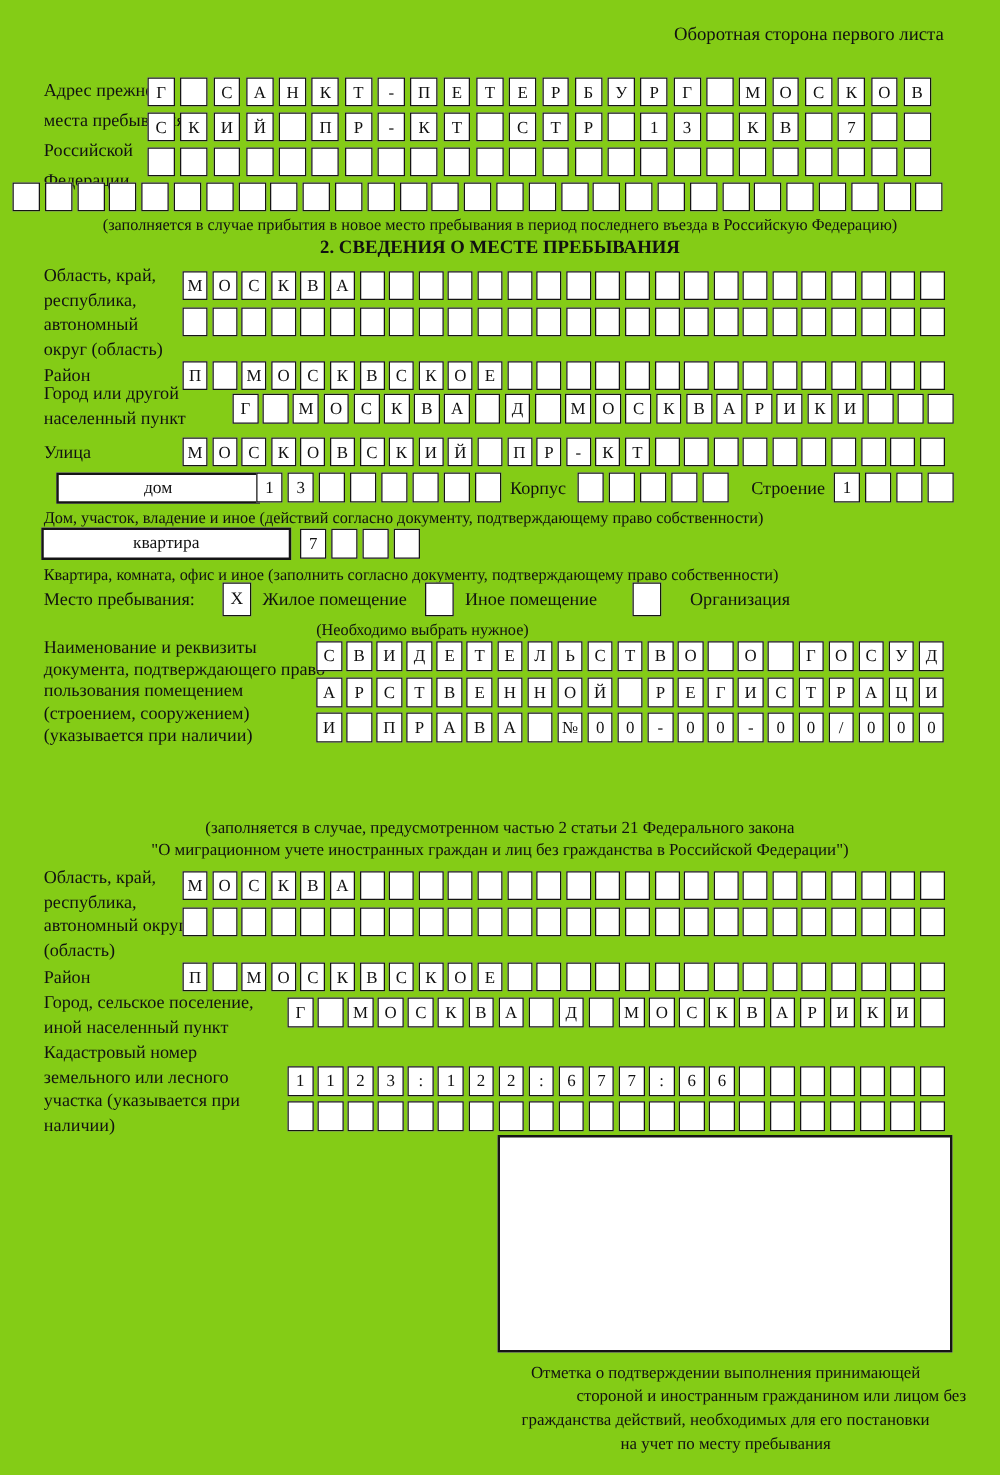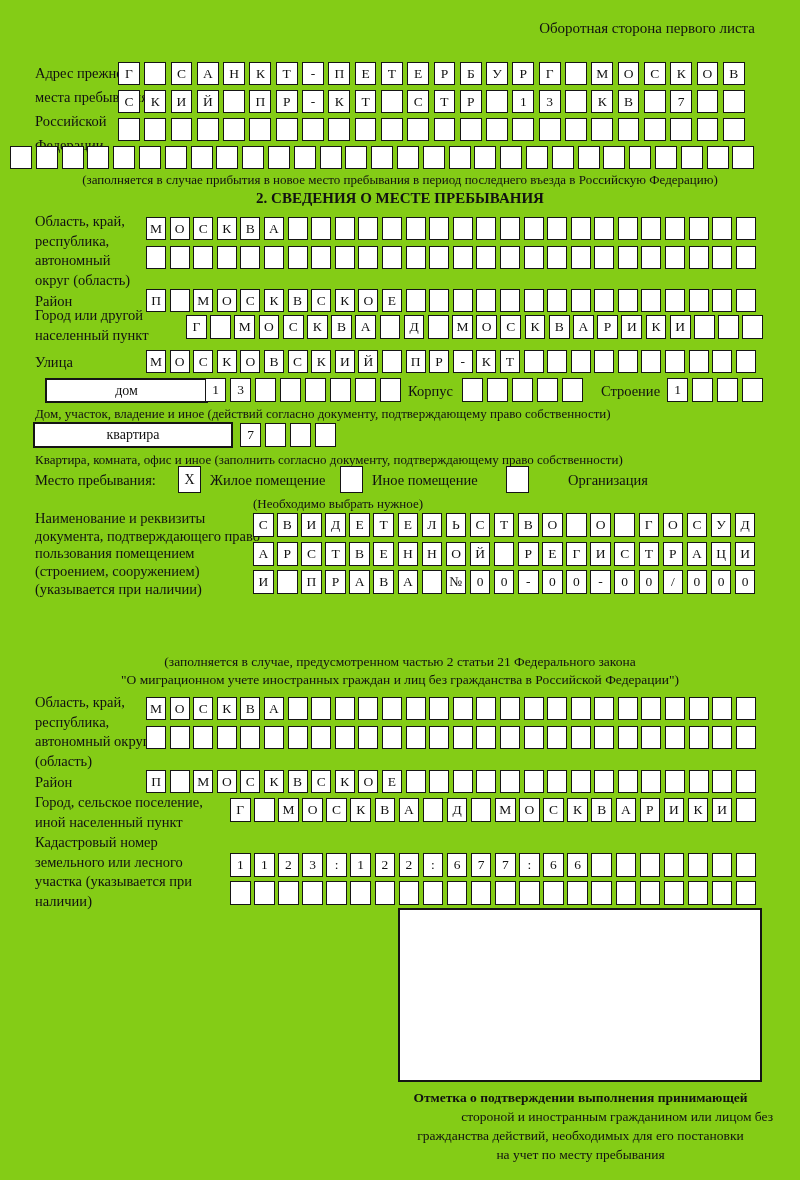--- a/index.html
+++ b/index.html
@@ -328,21 +328,21 @@
       <span class="cell"></span>
     </div>
   <div class="cap" style="left:35px;top:452px;">Квартира, комната, офис и иное (заполнить согласно документу, подтверждающему право собственности)</div>
 
   <div class="lbl" style="left:35px;top:470px;">Место пребывания:</div>
   <div class="chk" style="left:178px;top:466px;width:23px;height:27px;">X</div>
   <div class="lbl" style="left:210px;top:470px;">Жилое помещение</div>
   <div class="chk" style="left:340px;top:466px;width:23px;height:27px;"></div>
   <div class="lbl" style="left:372px;top:470px;">Иное помещение</div>
   <div class="chk" style="left:506px;top:466px;width:23px;height:27px;"></div>
-  <div class="lbl" style="left:568px;top:470px;">Организация</div>
+  <div class="lbl" style="left:552px;top:470px;">Организация</div>
   <div class="cap" style="left:238px;top:496px;width:200px;text-align:center;">(Необходимо выбрать нужное)</div>
 
   <div class="lbl" style="left:35px;top:510px;width:228px;line-height:1.22;">Наименование и реквизиты документа, подтверждающего право пользования помещением (строением, сооружением) (указывается при наличии)</div>
   <div class="boxrow g21" style="left:253px;top:513px;">
       <span class="cell">С</span>
       <span class="cell">В</span>
       <span class="cell">И</span>
       <span class="cell">Д</span>
       <span class="cell">Е</span>
       <span class="cell">Т</span>
@@ -570,18 +570,18 @@
       <span class="cell"></span>
       <span class="cell"></span>
       <span class="cell"></span>
       <span class="cell"></span>
       <span class="cell"></span>
       <span class="cell"></span>
       <span class="cell"></span>
     </div>
 
   <div class="stamp" style="left:398px;top:908px;width:364px;height:174px;"></div>
-  <div class="cap" style="left:388px;top:1088px;width:385px;text-align:center;font-size:13.5px;line-height:1.45;font-weight:bold;">Отметка о подтверждении выполнения принимающей</div>
+  <div class="cap" style="left:388px;top:1088px;width:385px;text-align:center;font-size:13.5px;line-height:1.45;">Отметка о подтверждении выполнения принимающей</div>
   <div class="cap" style="left:388px;top:1107px;width:385px;text-align:right;font-size:13.5px;line-height:1.45;">стороной и иностранным гражданином или лицом без</div>
   <div class="cap" style="left:388px;top:1126px;width:385px;text-align:center;font-size:13.5px;line-height:1.45;">гражданства действий, необходимых для его постановки</div>
   <div class="cap" style="left:388px;top:1145px;width:385px;text-align:center;font-size:13.5px;line-height:1.45;">на учет по месту пребывания</div>
 
 </div>
 
 </body></html>

